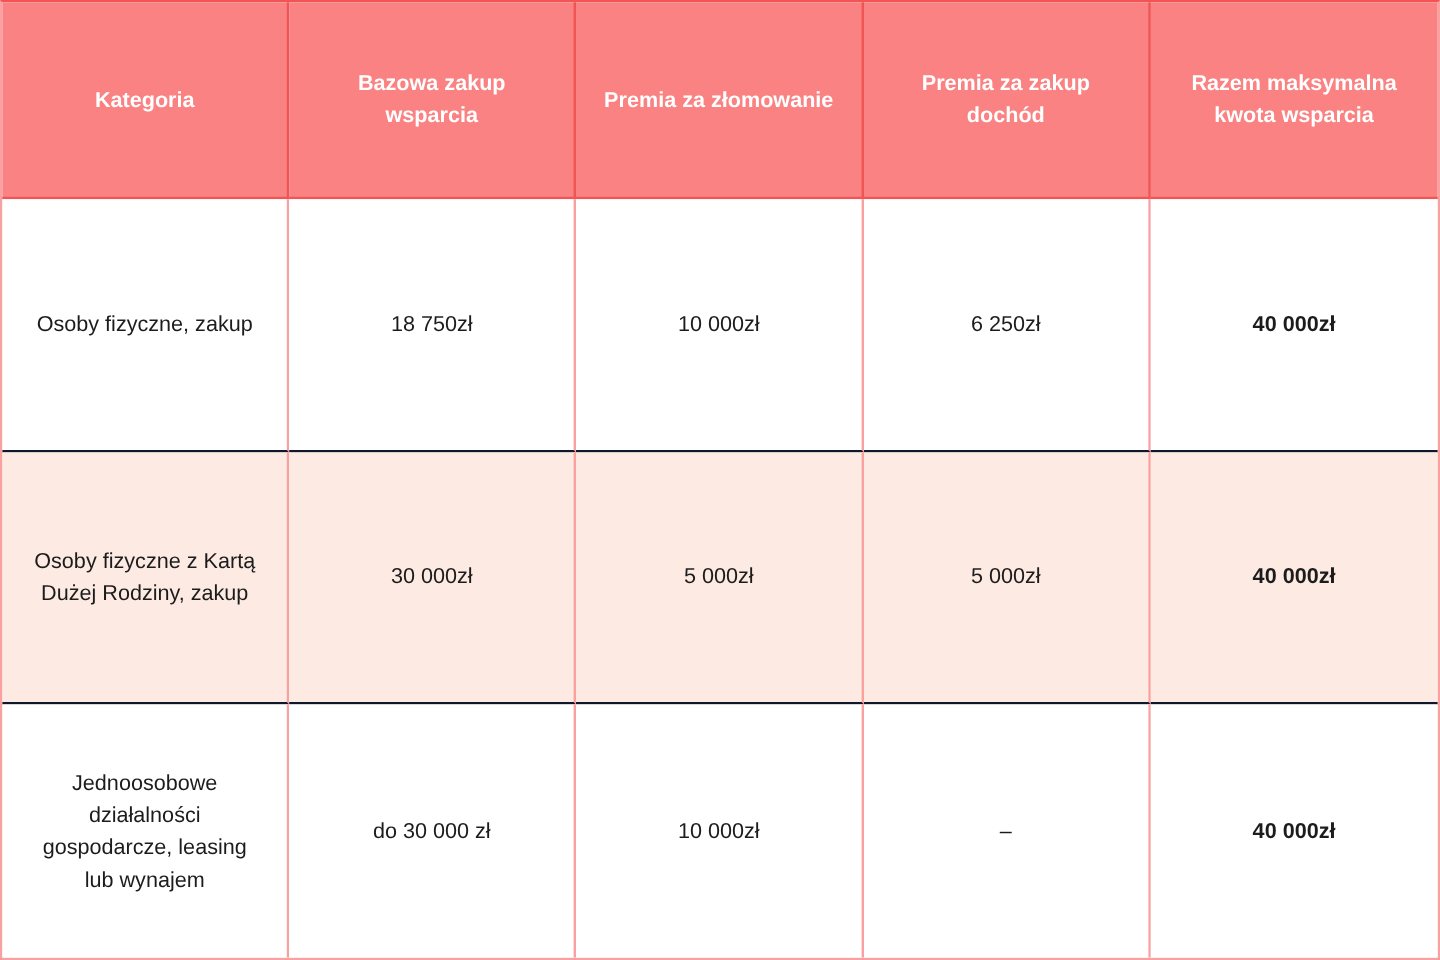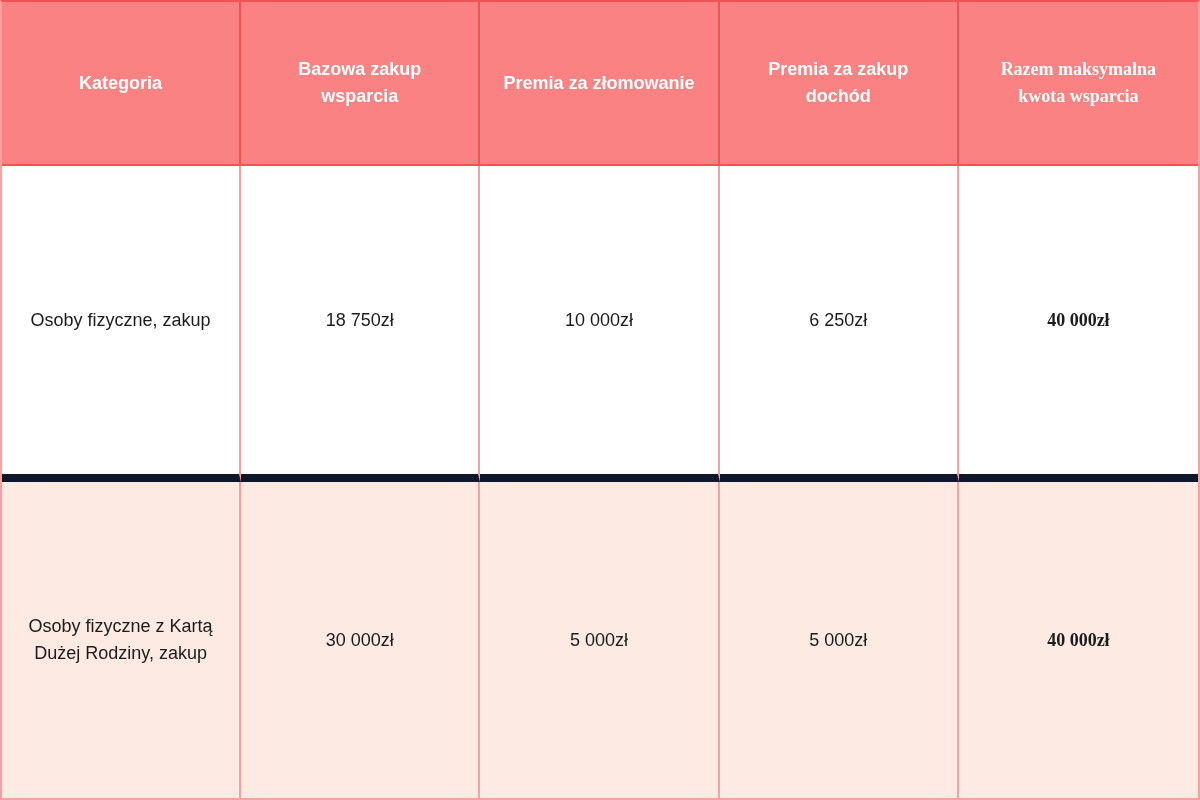--- a/index.html
+++ b/index.html
@@ -24,33 +24,33 @@
     color: #ffffff;
     font-size: 18px;
     font-weight: bold;
     line-height: 1.5;
     text-align: center;
     vertical-align: middle;
     padding: 0 22px;
     border-right: 2px solid #F15454;
     border-bottom: 2px solid #F15454;
   }
-  th:last-child { border-right: 0; font-family: Liberation Serif, serif; }
+  th:last-child { border-right: 0; }
   td {
     color: #1C1C1C;
     font-size: 18px;
     line-height: 1.5;
     text-align: center;
     vertical-align: middle;
     padding: 0 22px;
     border-right: 2px solid #F9A1A1;
-    border-bottom: 8px solid #0f172a;
+    border-bottom: 2px solid #0f172a;
     background: #ffffff;
   }
-  td:last-child { border-right: 0; font-family: Liberation Serif, serif; }
+  td:last-child { border-right: 0; }
   tbody tr:last-child td { border-bottom: 0; }
   tbody tr:nth-child(even) td { background: #FCEAE3; }
   td.total-cell { font-weight: bold; }
 </style>
 </head>
 <body>
 
 <table class="support-table">
   <thead>
     <tr>
@@ -69,14 +69,21 @@
       <td>6 250zł</td>
       <td class="total-cell">40 000zł</td>
     </tr>
     <tr>
       <td>Osoby fizyczne z Kartą Dużej Rodziny, zakup</td>
       <td>30 000zł</td>
       <td>5 000zł</td>
       <td>5 000zł</td>
       <td class="total-cell">40 000zł</td>
     </tr>
+    <tr>
+      <td>Jednoosobowe działalności gospodarcze, leasing lub wynajem</td>
+      <td>do 30 000 zł</td>
+      <td>10 000zł</td>
+      <td>–</td>
+      <td class="total-cell">40 000zł</td>
+    </tr>
   </tbody>
 </table>
 
 </body></html>

